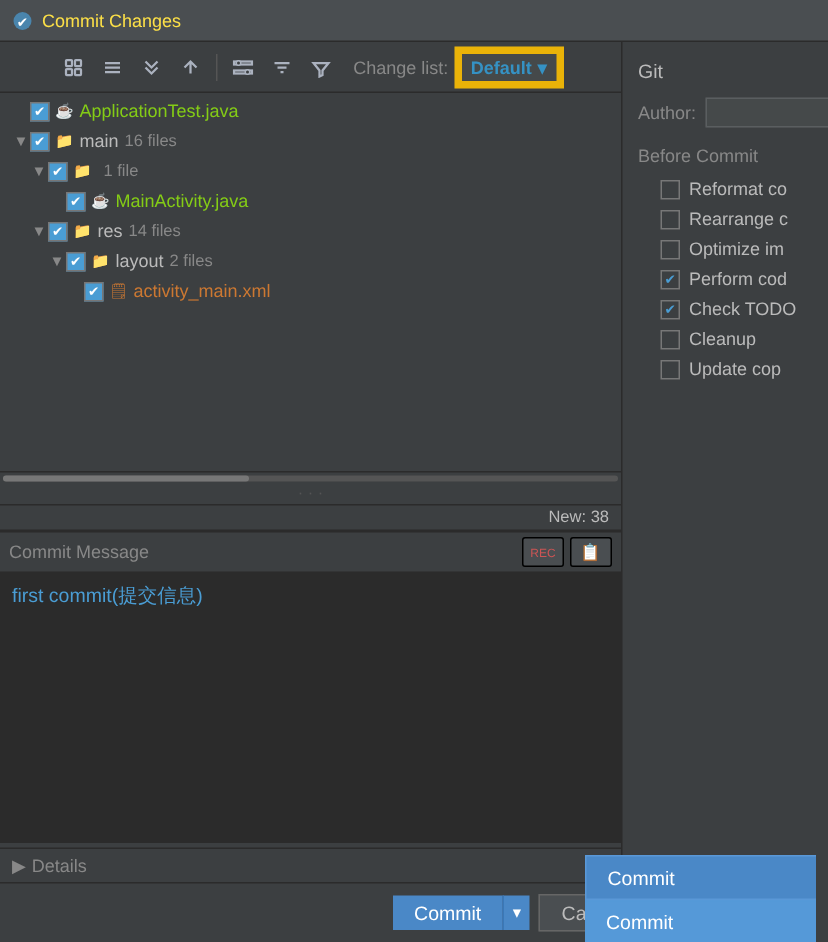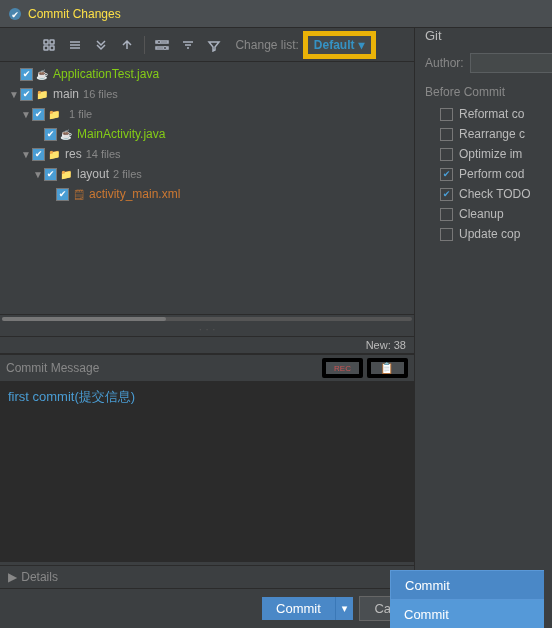--- a/index.html
+++ b/index.html
@@ -180,31 +180,31 @@
     }
     .commit-message-label {
       font-size: 12px;
       color: #888;
     }
     .commit-message-icons {
       display: flex;
       gap: 4px;
     }
     .commit-message-icons .icon-btn {
-      width: 41px;
+      width: 28px;
       height: 20px;
       display: flex;
       align-items: center;
       justify-content: center;
       cursor: pointer;
       border-radius: 2px;
       font-size: 11px;
       color: #888;
       background: #4a4e51;
-      border: 4px solid #000000;
+      border: 1px solid #000000;
     }
     .commit-textarea {
       width: 100%;
       height: 180px;
       background: #2b2b2b;
       border: none;
       color: #4a9dd4;
       font-size: 13px;
       padding: 6px 8px;
       resize: none;
@@ -280,21 +280,21 @@
       border-top: 1px solid #5599d8;
     }
     .commit-dropdown-item.active {
       background: #5599d8;
     }
 
     
     .right-panel {
       flex: 1;
       background: #3c3f41;
-      padding: 0 10px;
+      padding: 12px 10px;
       overflow-y: auto;
     }
     .git-section-title {
       font-size: 13px;
       color: #bbbbbb;
       margin-bottom: 10px;
       font-weight: normal;
     }
     .author-row {
       display: flex;

